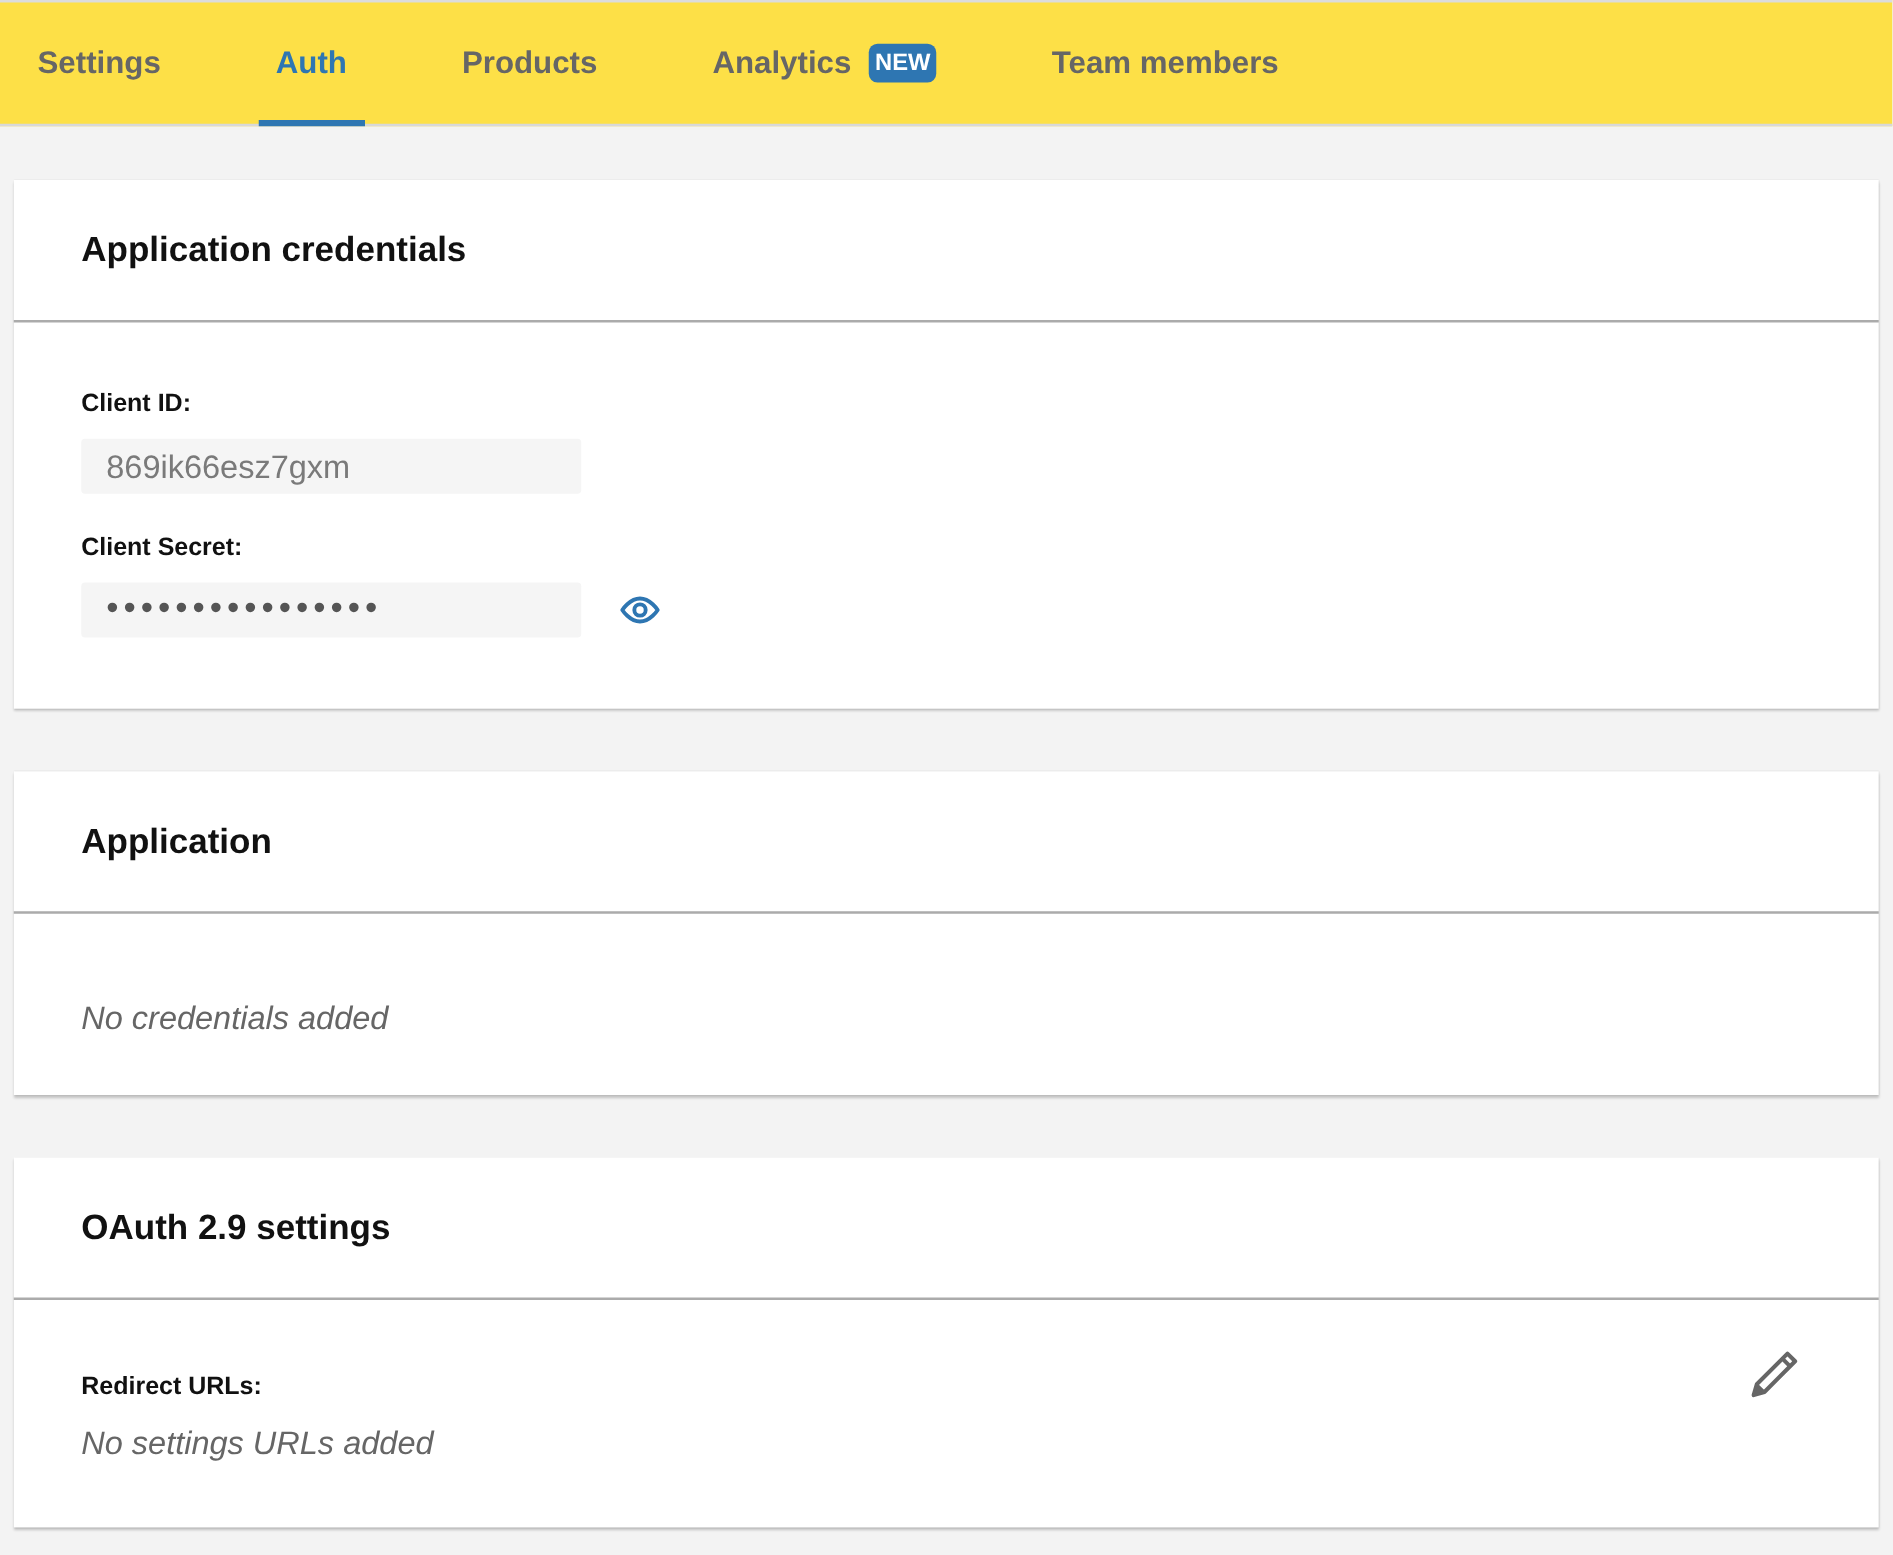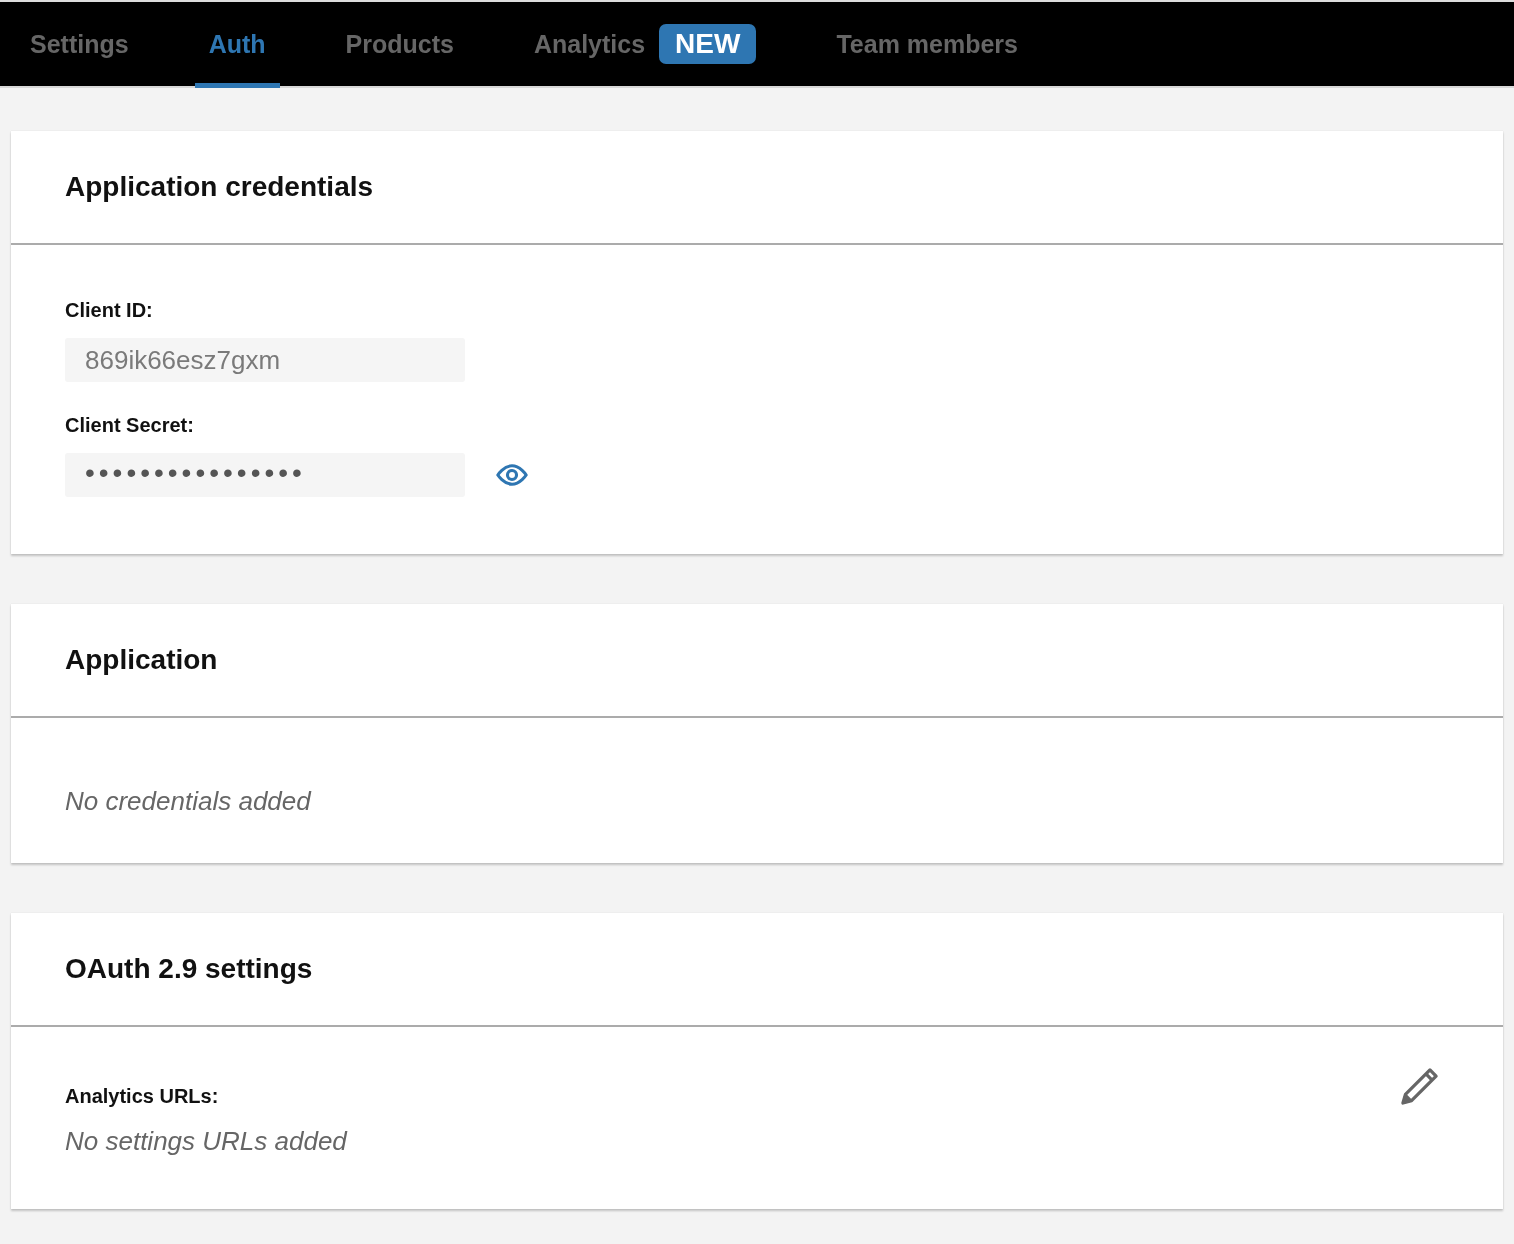--- a/index.html
+++ b/index.html
@@ -6,27 +6,28 @@
   html, body { width: 1514px; height: 1244px; }
   body {
     background: #f3f3f3;
     font-family: "Liberation Sans", "DejaVu Sans", sans-serif;
     color: #1a1a1a;
     overflow: hidden;
   }
 
   
   .tabbar {
-    background: #000000;
+    background: #fde047;
     border-top: 2px solid #dcdcdc;
     border-bottom: 2px solid #d8d8d8;
-    height: 88px;
+    height: 101px;
     display: flex;
     align-items: stretch;
     padding-left: 16px;
+    gap: 12px;
   }
   .tab {
     display: flex;
     align-items: center;
     padding: 0 14px;
     margin-right: 52px;
     font-size: 25px;
     font-weight: 600;
     color: #666666;
     position: relative;
@@ -37,23 +38,23 @@
   .tab.active::after {
     content: "";
     position: absolute;
     left: 0; right: 0; bottom: -2px;
     height: 5px;
     background: #2e76b2;
   }
   .badge {
     background: #2e76b2;
     color: #ffffff;
-    font-size: 28px;
+    font-size: 19px;
     font-weight: 700;
-    padding: 6px 16px;
+    padding: 6px 5px;
     border-radius: 7px;
     margin-left: 14px;
     line-height: 1;
   }
 
   
   .page { padding: 43px 11px 14px; }
   .card {
     background: #ffffff;
     box-shadow: 0 2px 2px rgba(0,0,0,0.20), 0 0 1px rgba(0,0,0,0.12);
@@ -183,21 +184,21 @@
     <div class="card-body permissions-body">
       <div class="empty-note">No credentials added</div>
     </div>
   </section>
 
   <section class="card">
     <div class="card-header">
       <h2 class="card-title">OAuth 2.9 settings</h2>
     </div>
     <div class="card-body oauth-body">
-      <div class="field-label redirect-label">Analytics URLs:</div>
+      <div class="field-label redirect-label">Redirect URLs:</div>
       <div class="empty-note">No settings URLs added</div>
       <button class="edit-btn">
         <span style="display:flex;">
           <svg width="46" height="46" viewBox="0 0 24 24">
             <path d="M17.2 3.6l3.2 3.2L7.6 19.6 3.1 20.9l1.3-4.5L17.2 3.6z" fill="none" stroke="#666666" stroke-width="1.7" stroke-linejoin="round"></path>
             <path d="M15.1 5.7l3.2 3.2" fill="none" stroke="#666666" stroke-width="1.7"></path>
             <path d="M4.4 16.4l3.2 3.2-4.5 1.3 1.3-4.5z" fill="#666666" stroke="#666666" stroke-width="1" stroke-linejoin="round"></path>
           </svg>
         </span>
       </button>

